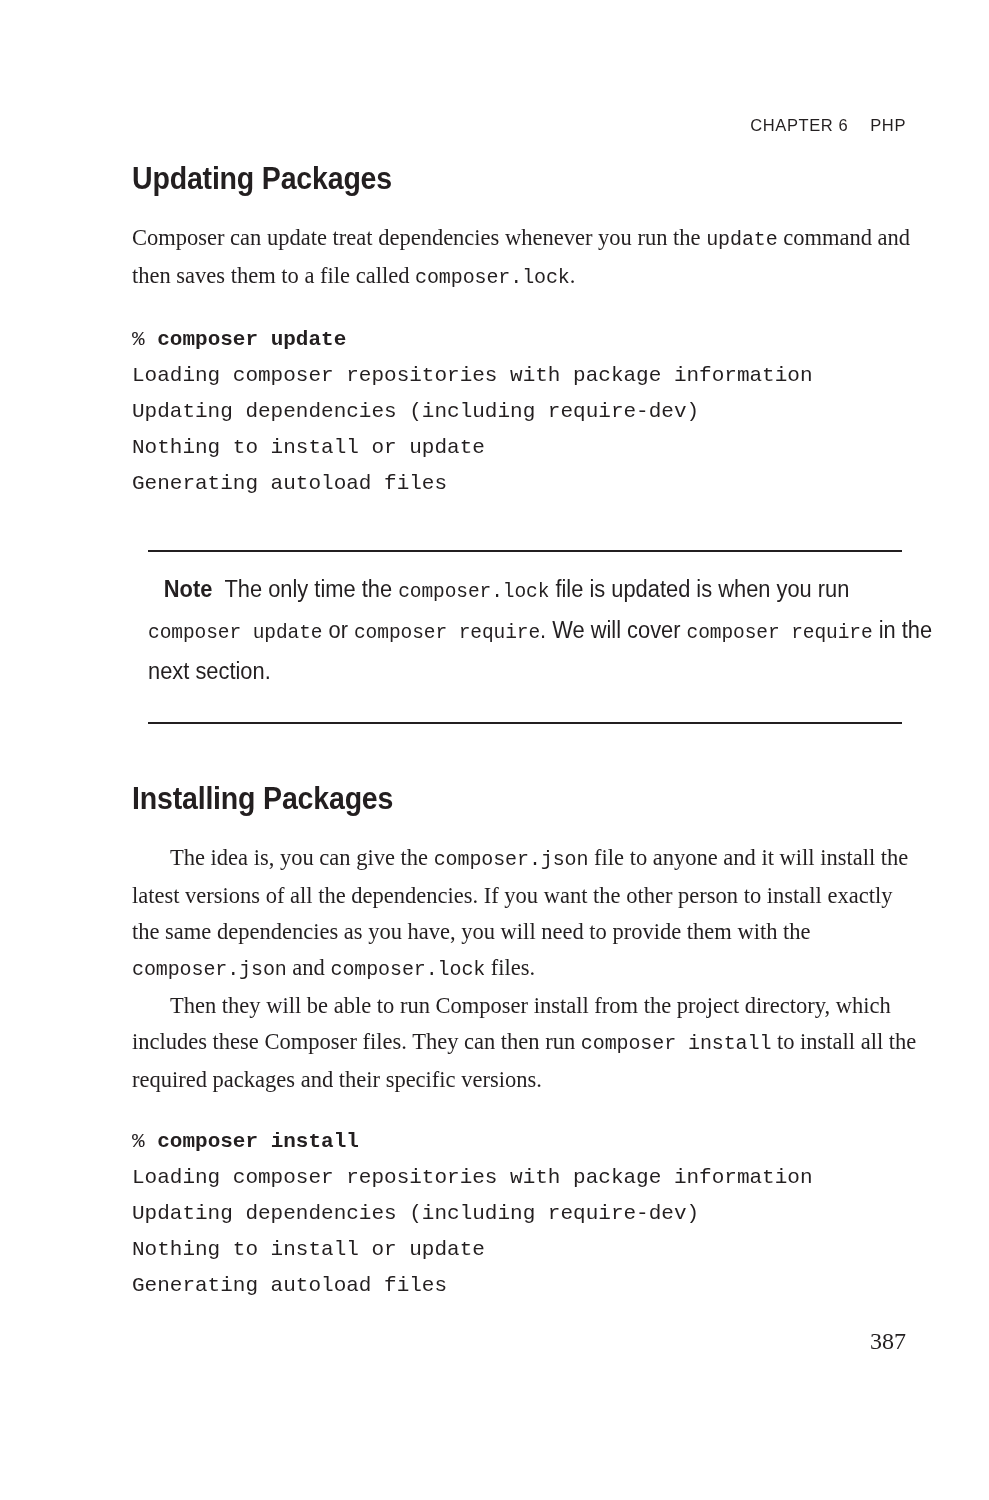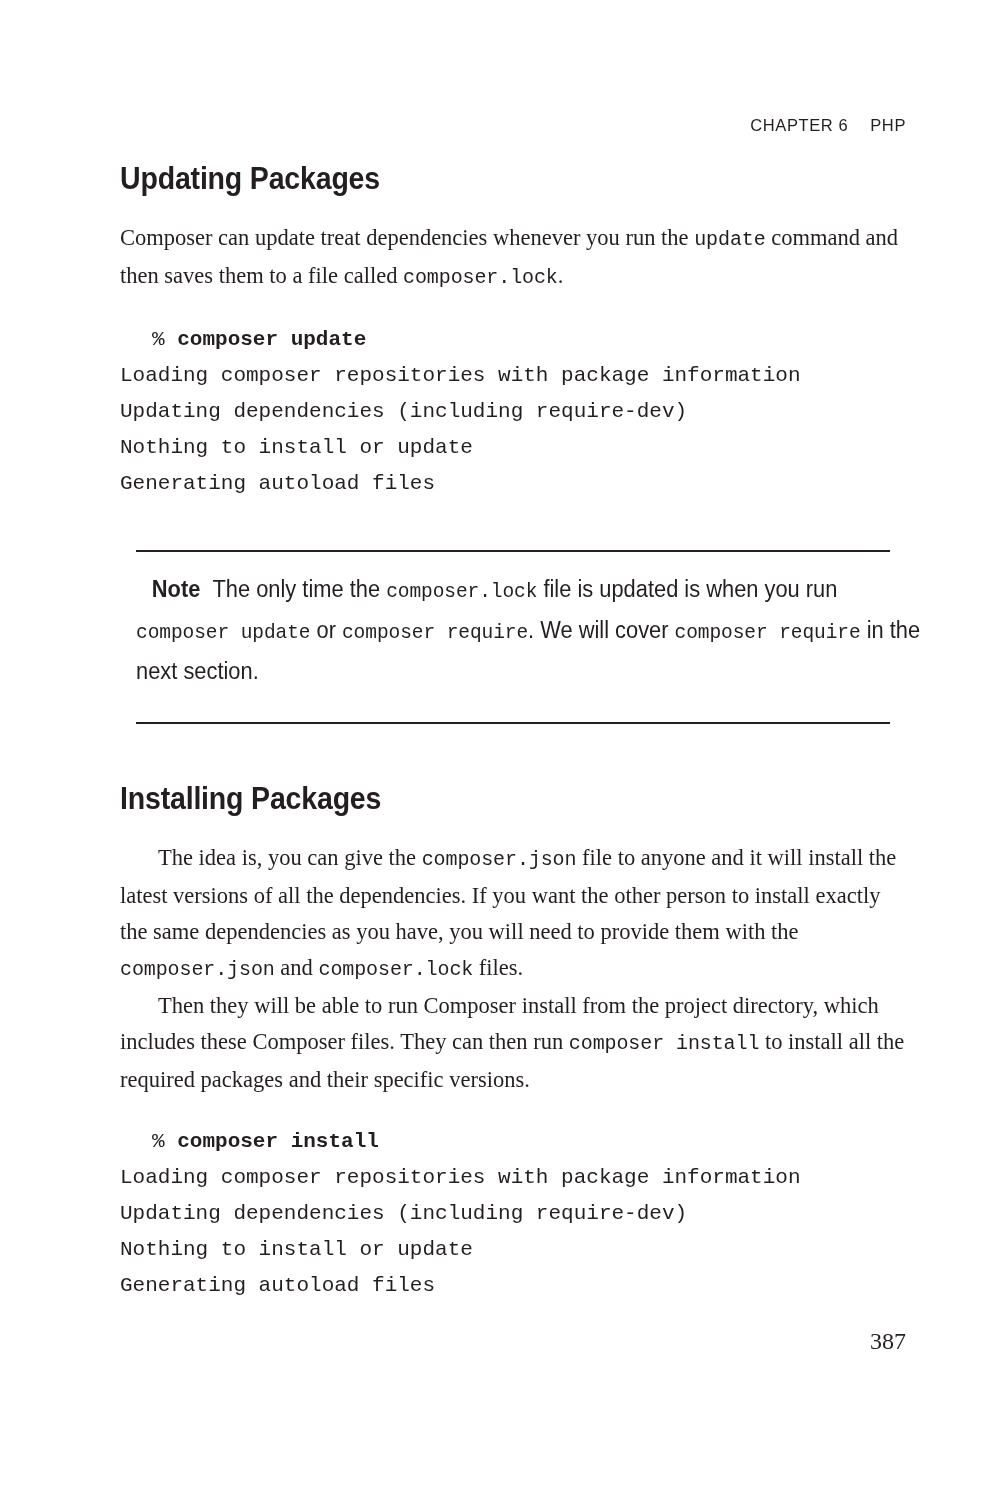--- a/index.html
+++ b/index.html
@@ -37,21 +37,21 @@
     color: #231f20;
     white-space: nowrap;
   }
   .running-head .rh-chapter { }
   .running-head .rh-gap { display: inline-block; width: 22px; }
   .running-head .rh-topic { }
 
   
   .content {
     position: absolute;
-    left: 120px;
+    left: 132px;
     top: 160px;
     width: 786px;
   }
 
   h2.section-heading {
     font-family: "Liberation Sans Narrow", "Liberation Sans", "DejaVu Sans Condensed", sans-serif;
     font-weight: bold;
     font-size: 31px;
     line-height: 38px;
     letter-spacing: -0.2px;
@@ -80,21 +80,21 @@
 
   
   .code-block {
     font-family: "Liberation Mono", "DejaVu Sans Mono", monospace;
     font-size: 21px;
     line-height: 36px;
     color: #231f20;
     margin: 0;
     white-space: pre;
   }
-  .code-block .prompt-line { font-weight: normal; margin-left: 32px; }
+  .code-block .prompt-line { font-weight: normal; }
   .code-block .prompt-sym { font-weight: normal; }
   .code-block .cmd { font-weight: bold; }
 
   
   .note-box {
     border-top: 2.5px solid #231f20;
     border-bottom: 2.5px solid #231f20;
     padding: 18px 0 32px 0;
     margin: 16px;
   }

